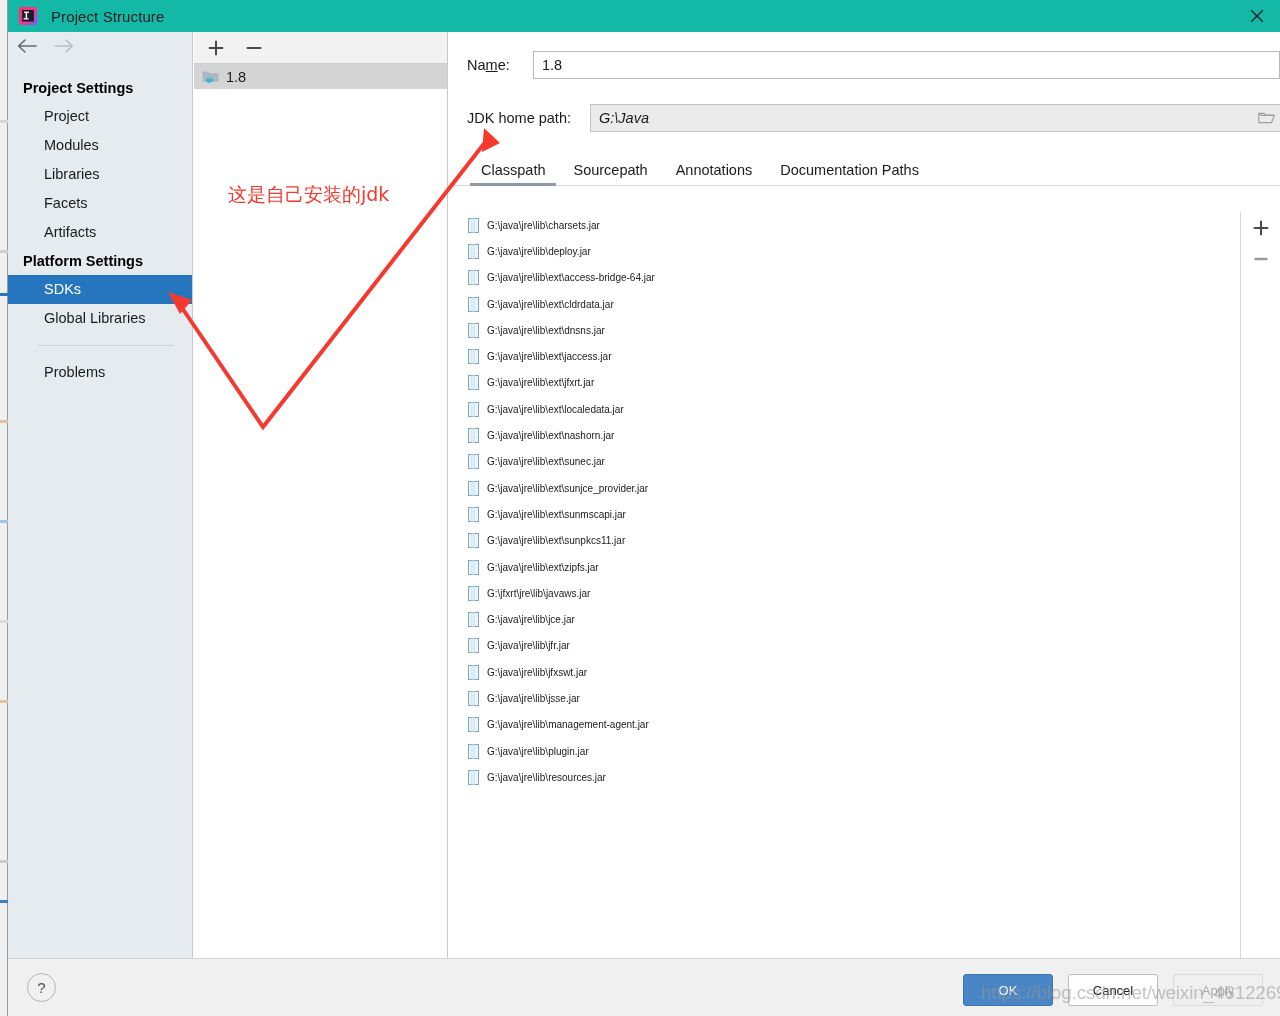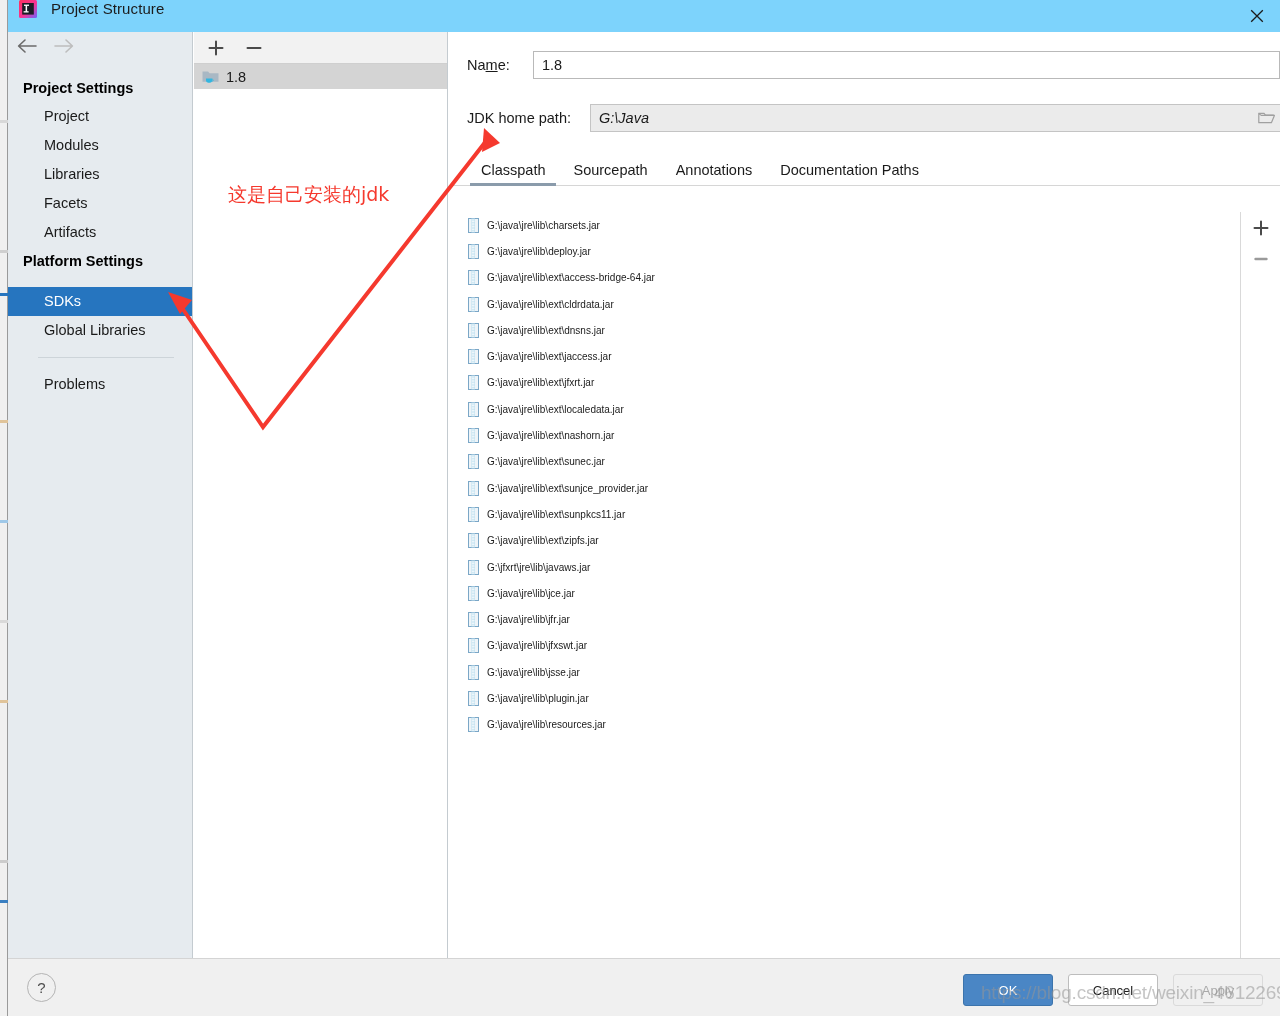--- a/index.html
+++ b/index.html
@@ -32,22 +32,23 @@
   .behind-strip .bsl {
     position: absolute; left: 0; width: 8px; height: 3px;
     background: #cfcfcf;
   }
 
   
   .titlebar {
     position: absolute;
     left: 8px; top: 0;
     width: 1272px; height: 32px;
-    background: #7dd3fc;
+    background: #14b8a6;
     display: flex;
+    align-items: center;
     z-index: 5;
   }
   .app-icon {
     width: 18px; height: 18px;
     margin-left: 11px;
     position: relative;
     flex: 0 0 auto;
   }
   .title-text {
     margin-left: 14px;
@@ -100,21 +101,20 @@
     font-size: 14.5px;
     color: #1a1a1a;
     padding: 4px 0 4px 36px;
     line-height: 21px;
     cursor: pointer;
     white-space: nowrap;
   }
   .nav-item.selected {
     background: #2675bf;
     color: #ffffff;
-    margin-top: 12px;
   }
   .nav-sep {
     height: 1px;
     background: #cdd4d9;
     margin: 12px 18px 12px 30px;
   }
 
   
   .sdk-col {
     position: absolute;
@@ -561,20 +561,30 @@
             <span>G:\java\jre\lib\ext\sunjce_provider.jar</span>
           </div>
           <div class="cp-row">
             <span>
               <svg class="jar-icon" width="11" height="15" viewBox="0 0 11 15">
                 <rect x="0.5" y="0.5" width="10" height="14" fill="#eef4f8" stroke="#7ba7c7"></rect>
                 <rect x="3.4" y="0.5" width="3.6" height="14" fill="#bfe0f0"></rect>
                 <path d="M3.9 2 h2.6 M3.9 3.6 h2.6 M3.9 5.2 h2.6 M3.9 6.8 h2.6 M3.9 8.4 h2.6 M3.9 10 h2.6 M3.9 11.6 h2.6 M3.9 13.2 h2.6" stroke="#ffffff" stroke-width="0.8"></path>
               </svg>
             </span>
+            <span>G:\java\jre\lib\ext\sunmscapi.jar</span>
+          </div>
+          <div class="cp-row">
+            <span>
+              <svg class="jar-icon" width="11" height="15" viewBox="0 0 11 15">
+                <rect x="0.5" y="0.5" width="10" height="14" fill="#eef4f8" stroke="#7ba7c7"></rect>
+                <rect x="3.4" y="0.5" width="3.6" height="14" fill="#bfe0f0"></rect>
+                <path d="M3.9 2 h2.6 M3.9 3.6 h2.6 M3.9 5.2 h2.6 M3.9 6.8 h2.6 M3.9 8.4 h2.6 M3.9 10 h2.6 M3.9 11.6 h2.6 M3.9 13.2 h2.6" stroke="#ffffff" stroke-width="0.8"></path>
+              </svg>
+            </span>
             <span>G:\java\jre\lib\ext\sunpkcs11.jar</span>
           </div>
           <div class="cp-row">
             <span>
               <svg class="jar-icon" width="11" height="15" viewBox="0 0 11 15">
                 <rect x="0.5" y="0.5" width="10" height="14" fill="#eef4f8" stroke="#7ba7c7"></rect>
                 <rect x="3.4" y="0.5" width="3.6" height="14" fill="#bfe0f0"></rect>
                 <path d="M3.9 2 h2.6 M3.9 3.6 h2.6 M3.9 5.2 h2.6 M3.9 6.8 h2.6 M3.9 8.4 h2.6 M3.9 10 h2.6 M3.9 11.6 h2.6 M3.9 13.2 h2.6" stroke="#ffffff" stroke-width="0.8"></path>
               </svg>
             </span>
@@ -622,20 +632,30 @@
           </div>
           <div class="cp-row">
             <span>
               <svg class="jar-icon" width="11" height="15" viewBox="0 0 11 15">
                 <rect x="0.5" y="0.5" width="10" height="14" fill="#eef4f8" stroke="#7ba7c7"></rect>
                 <rect x="3.4" y="0.5" width="3.6" height="14" fill="#bfe0f0"></rect>
                 <path d="M3.9 2 h2.6 M3.9 3.6 h2.6 M3.9 5.2 h2.6 M3.9 6.8 h2.6 M3.9 8.4 h2.6 M3.9 10 h2.6 M3.9 11.6 h2.6 M3.9 13.2 h2.6" stroke="#ffffff" stroke-width="0.8"></path>
               </svg>
             </span>
             <span>G:\java\jre\lib\jsse.jar</span>
+          </div>
+          <div class="cp-row">
+            <span>
+              <svg class="jar-icon" width="11" height="15" viewBox="0 0 11 15">
+                <rect x="0.5" y="0.5" width="10" height="14" fill="#eef4f8" stroke="#7ba7c7"></rect>
+                <rect x="3.4" y="0.5" width="3.6" height="14" fill="#bfe0f0"></rect>
+                <path d="M3.9 2 h2.6 M3.9 3.6 h2.6 M3.9 5.2 h2.6 M3.9 6.8 h2.6 M3.9 8.4 h2.6 M3.9 10 h2.6 M3.9 11.6 h2.6 M3.9 13.2 h2.6" stroke="#ffffff" stroke-width="0.8"></path>
+              </svg>
+            </span>
+            <span>G:\java\jre\lib\management-agent.jar</span>
           </div>
           <div class="cp-row">
             <span>
               <svg class="jar-icon" width="11" height="15" viewBox="0 0 11 15">
                 <rect x="0.5" y="0.5" width="10" height="14" fill="#eef4f8" stroke="#7ba7c7"></rect>
                 <rect x="3.4" y="0.5" width="3.6" height="14" fill="#bfe0f0"></rect>
                 <path d="M3.9 2 h2.6 M3.9 3.6 h2.6 M3.9 5.2 h2.6 M3.9 6.8 h2.6 M3.9 8.4 h2.6 M3.9 10 h2.6 M3.9 11.6 h2.6 M3.9 13.2 h2.6" stroke="#ffffff" stroke-width="0.8"></path>
               </svg>
             </span>
             <span>G:\java\jre\lib\plugin.jar</span>

